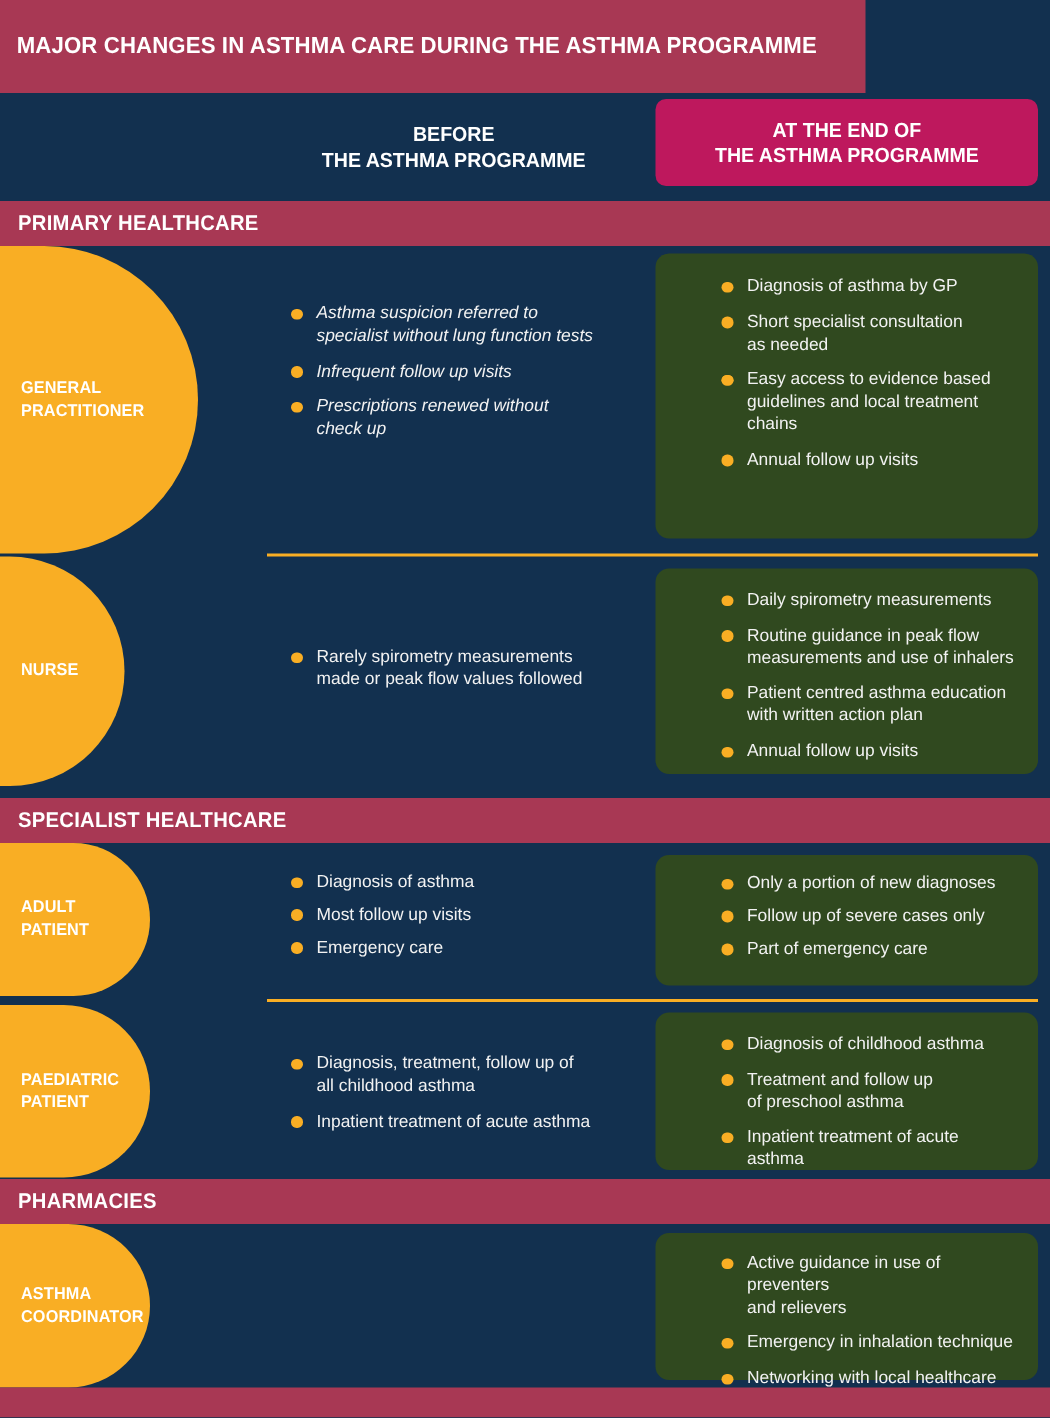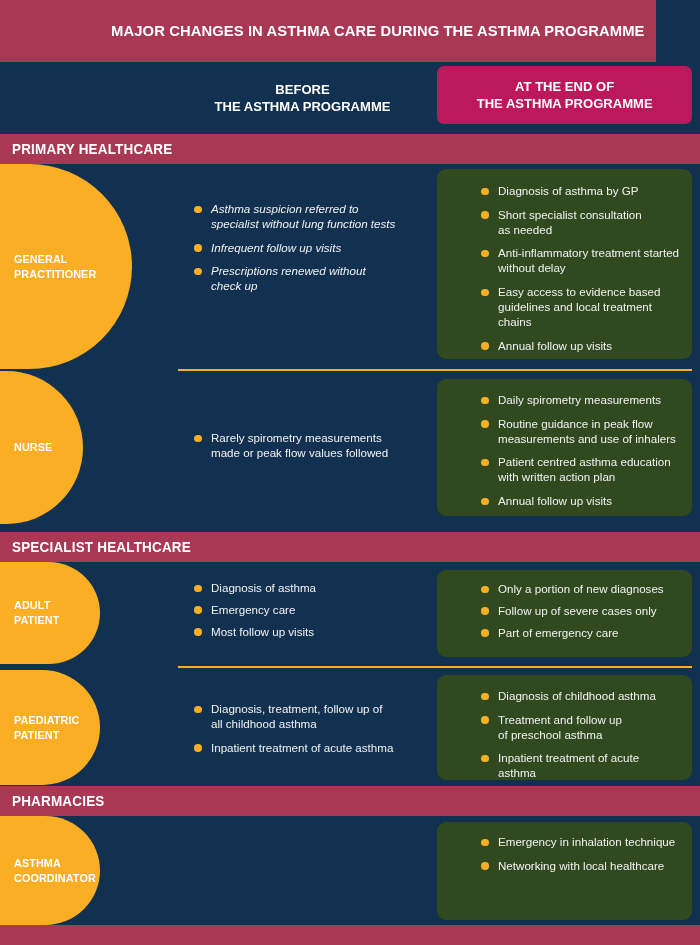--- a/index.html
+++ b/index.html
@@ -11,23 +11,23 @@
   }
   .page {
     position: relative;
     width: 700px; height: 945px;
     background: #12304F;
   }
 
   
   .title-bar {
     position: absolute; left: 0; top: 0;
-    width: 656px; height: 62px;
+    width: 577px; height: 62px;
     background: #A83854;
-    display: flex; align-items: center; justify-content: flex-end;
+    display: flex; align-items: center; justify-content: flex-start;
   }
   .title-bar .title {
     color: #FFFFFF;
     font-size: 15.4px;
     font-weight: bold;
     letter-spacing: 0.1px;
     text-align: center;
     transform: scaleX(0.96);
   }
 
@@ -187,22 +187,21 @@
         <li><span class="dot"></span><span>Prescriptions renewed without
 check up</span></li>
       </ul>
     </div>
 
     <div class="after-card" style="left:437px;top:5px;width:255px;height:190px;">
       <ul class="items" style="padding:15px 12px 0 12px;">
         <li><span class="dot"></span><span>Diagnosis of asthma by GP</span></li>
         <li><span class="dot"></span><span>Short specialist consultation
 as needed</span></li>
-        <li><span class="dot"></span><span>Anti-inflammatory treatment started
-without delay</span></li>
+        <li><span class="dot"></span></li>
         <li><span class="dot"></span><span>Easy access to evidence based
 guidelines and local treatment chains</span></li>
         <li><span class="dot"></span><span>Annual follow up visits</span></li>
       </ul>
     </div>
   </div>
 
   <div class="divider" style="left:178px;top:369px;width:514px;"></div>
 
   <div class="row" style="top:371px;height:153px;">
@@ -235,22 +234,22 @@
 
   <div class="row" style="top:562px;height:102px;">
     <div class="role-blob" style="width:100px;height:102px;border-radius:0 52px 52px 0;">
       <div class="role-label">ADULT
 PATIENT</div>
     </div>
 
     <div class="before-col" style="left:193px;top:19px;width:230px;">
       <ul class="items tight">
         <li><span class="dot"></span><span>Diagnosis of asthma</span></li>
+        <li><span class="dot"></span><span>Most follow up visits</span></li>
         <li><span class="dot"></span><span>Emergency care</span></li>
-        <li><span class="dot"></span><span>Most follow up visits</span></li>
       </ul>
     </div>
 
     <div class="after-card" style="left:437px;top:8px;width:255px;height:87px;">
       <ul class="items tight" style="padding:12px 12px 0 12px;">
         <li><span class="dot"></span><span>Only a portion of new diagnoses</span></li>
         <li><span class="dot"></span><span>Follow up of severe cases only</span></li>
         <li><span class="dot"></span><span>Part of emergency care</span></li>
       </ul>
     </div>
@@ -288,20 +287,22 @@
 
   <div class="row" style="top:816px;height:109px;">
     <div class="role-blob" style="width:100px;height:109px;border-radius:0 55px 55px 0;">
       <div class="role-label">ASTHMA
 COORDINATOR</div>
     </div>
 
 
     <div class="after-card" style="left:437px;top:6px;width:255px;height:98px;">
       <ul class="items" style="padding:13px 12px 0 12px;">
+        <li><span class="dot"></span><span>Active guidance in use of preventers
+and relievers</span></li>
         <li><span class="dot"></span><span>Emergency in inhalation technique</span></li>
         <li><span class="dot"></span><span>Networking with local healthcare</span></li>
       </ul>
     </div>
   </div>
 
   <div class="footer-strip"></div>
 
 </div>
 

